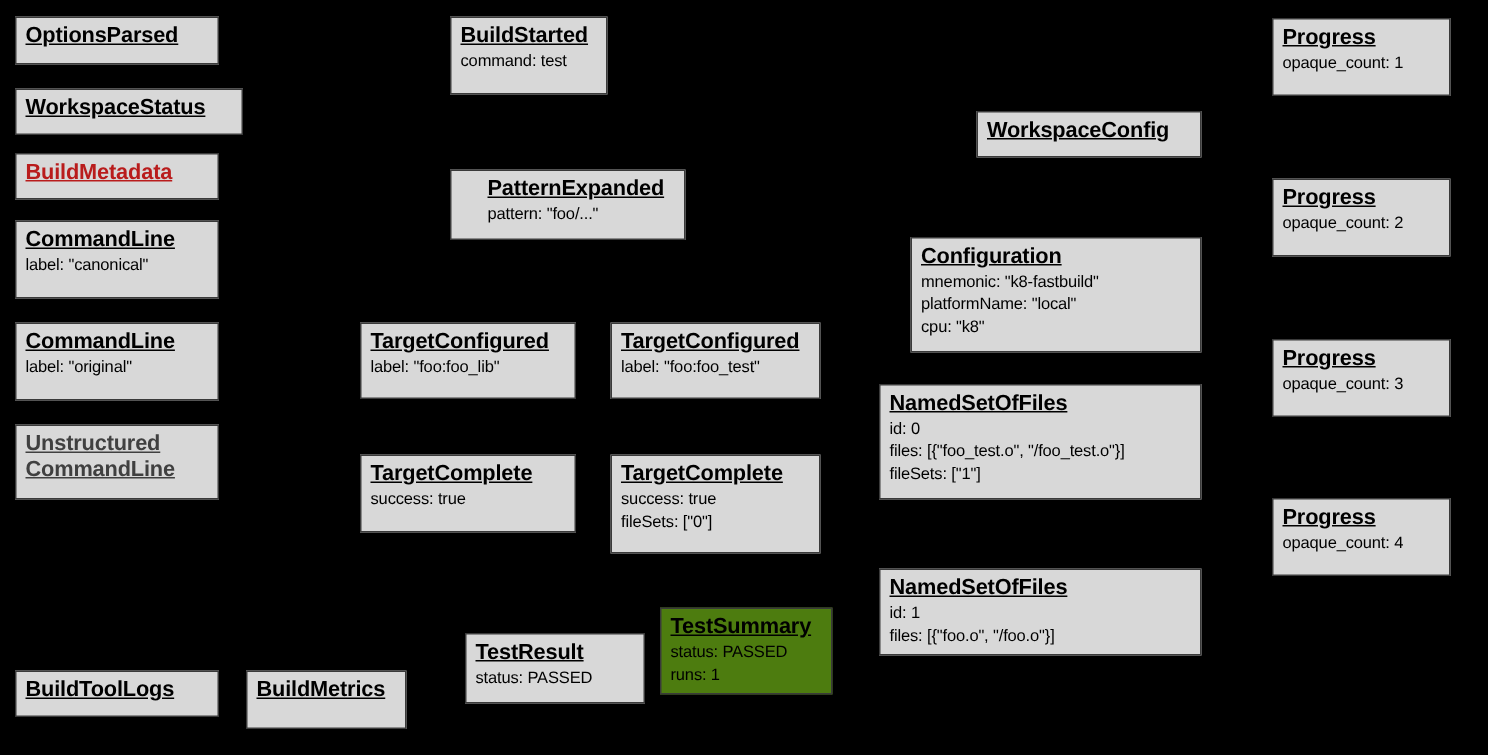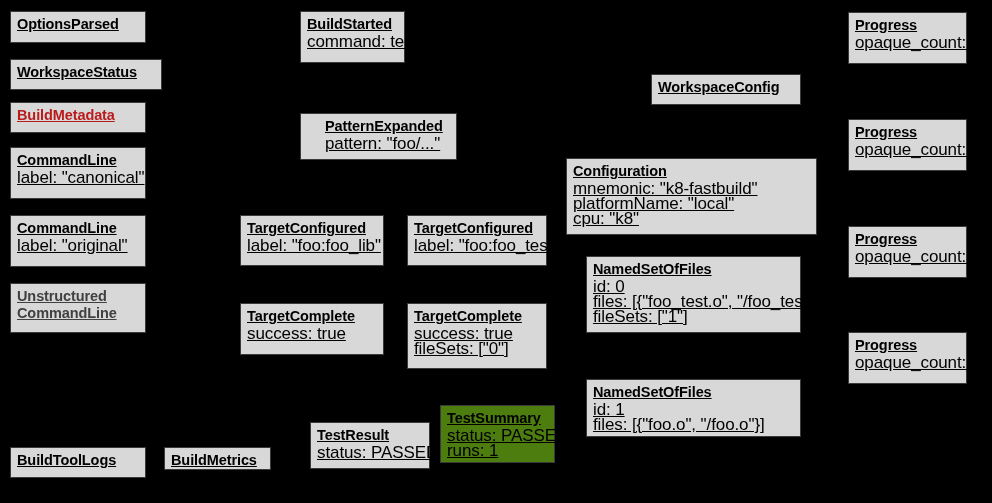--- a/index.html
+++ b/index.html
@@ -34,25 +34,24 @@
     font-weight: bold;
     text-decoration: underline;
     line-height: 17px;
     white-space: pre-line;
     letter-spacing: -0.1px;
   }
   .node-fields {
     margin-top: 1px;
   }
   .node-field {
-    font-size: 17px;
+    font-size: 11px;
     line-height: 15px;
     white-space: nowrap;
     letter-spacing: -0.1px;
-    text-decoration: underline;
   }
 </style>
 </head>
 <body>
 
 <div id="canvas" style="background: rgb(0, 0, 0);">
     <div class="node" style="left: 10px; top: 11px; width: 136px; height: 32px; background: rgb(216, 216, 216); border-color: rgb(58, 58, 58); color: rgb(0, 0, 0);">
       <div class="node-title">OptionsParsed</div>
     </div>
     <div class="node" style="left: 10px; top: 59px; width: 152px; height: 31px; background: rgb(216, 216, 216); border-color: rgb(58, 58, 58); color: rgb(0, 0, 0);">
@@ -73,21 +72,21 @@
         <div class="node-field">label: "original"</div>
       </div>
     </div>
     <div class="node" style="left: 10px; top: 283px; width: 136px; height: 50px; background: rgb(216, 216, 216); border-color: rgb(58, 58, 58); color: #404040;">
       <div class="node-title">Unstructured
 CommandLine</div>
     </div>
     <div class="node" style="left: 10px; top: 447px; width: 136px; height: 31px; background: rgb(216, 216, 216); border-color: rgb(58, 58, 58); color: rgb(0, 0, 0);">
       <div class="node-title">BuildToolLogs</div>
     </div>
-    <div class="node" style="left: 164px; top: 447px; width: 107px; height: 23px; background: rgb(216, 216, 216); border-color: rgb(58, 58, 58); color: rgb(0, 0, 0);">
+    <div class="node" style="left: 164px; top: 447px; width: 107px; height: 39px; background: rgb(216, 216, 216); border-color: rgb(58, 58, 58); color: rgb(0, 0, 0);">
       <div class="node-title">BuildMetrics</div>
     </div>
     <div class="node" style="left: 300px; top: 11px; width: 105px; height: 52px; background: rgb(216, 216, 216); border-color: rgb(58, 58, 58); color: rgb(0, 0, 0);">
       <div class="node-title">BuildStarted</div>
       <div class="node-fields">
         <div class="node-field">command: test</div>
       </div>
     </div>
     <div class="node" style="left: 300px; top: 113px; width: 157px; height: 47px; background: rgb(216, 216, 216); border-color: rgb(58, 58, 58); color: rgb(0, 0, 0); padding-left: 24px;">
       <div class="node-title">PatternExpanded</div>
@@ -129,21 +128,21 @@
     <div class="node" style="left: 440px; top: 405px; width: 115px; height: 58px; background: #4d7c0f; border-color: rgb(58, 58, 58); color: rgb(0, 0, 0);">
       <div class="node-title">TestSummary</div>
       <div class="node-fields">
         <div class="node-field">status: PASSED</div>
         <div class="node-field">runs: 1</div>
       </div>
     </div>
     <div class="node" style="left: 651px; top: 74px; width: 150px; height: 31px; background: rgb(216, 216, 216); border-color: rgb(58, 58, 58); color: rgb(0, 0, 0);">
       <div class="node-title">WorkspaceConfig</div>
     </div>
-    <div class="node" style="left: 566px; top: 158px; width: 251px; height: 77px; background: rgb(216, 216, 216); border-color: rgb(58, 58, 58); color: rgb(0, 0, 0);">
+    <div class="node" style="left: 607px; top: 158px; width: 194px; height: 77px; background: rgb(216, 216, 216); border-color: rgb(58, 58, 58); color: rgb(0, 0, 0);">
       <div class="node-title">Configuration</div>
       <div class="node-fields">
         <div class="node-field">mnemonic: "k8-fastbuild"</div>
         <div class="node-field">platformName: "local"</div>
         <div class="node-field">cpu: "k8"</div>
       </div>
     </div>
     <div class="node" style="left: 586px; top: 256px; width: 215px; height: 77px; background: rgb(216, 216, 216); border-color: rgb(58, 58, 58); color: rgb(0, 0, 0);">
       <div class="node-title">NamedSetOfFiles</div>
       <div class="node-fields">

